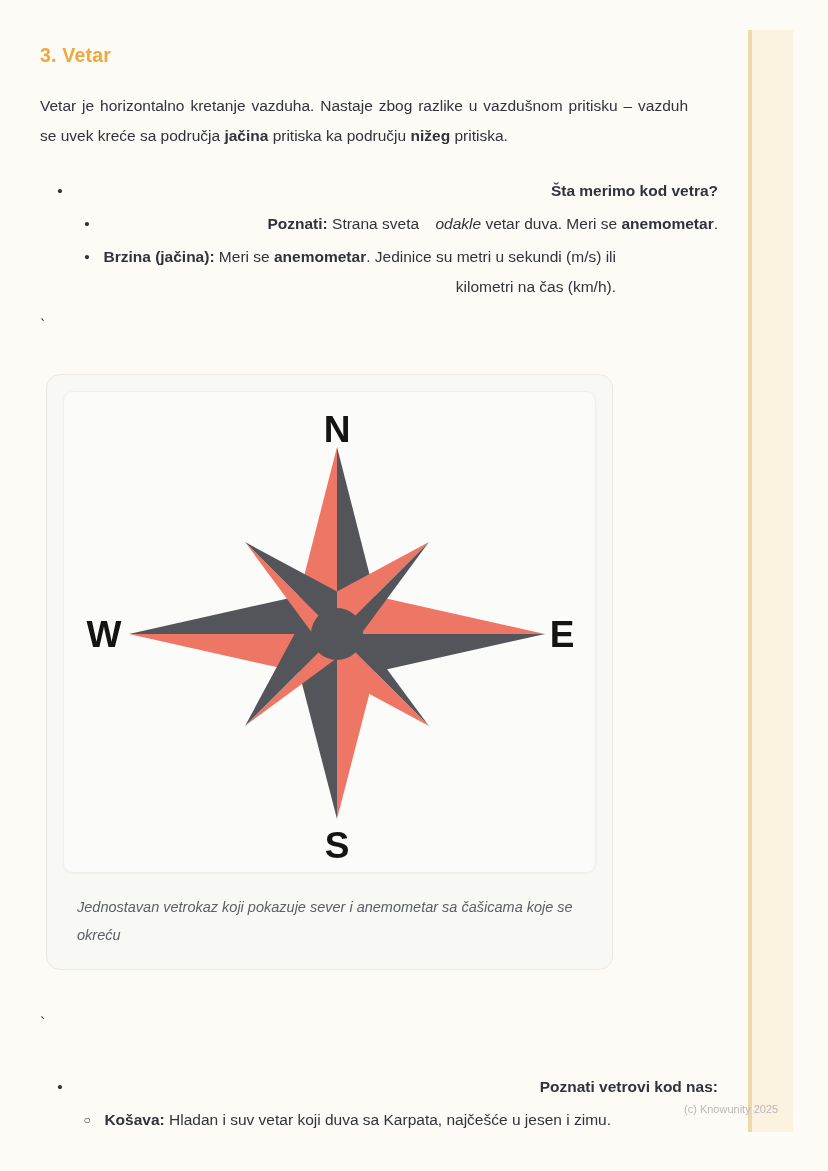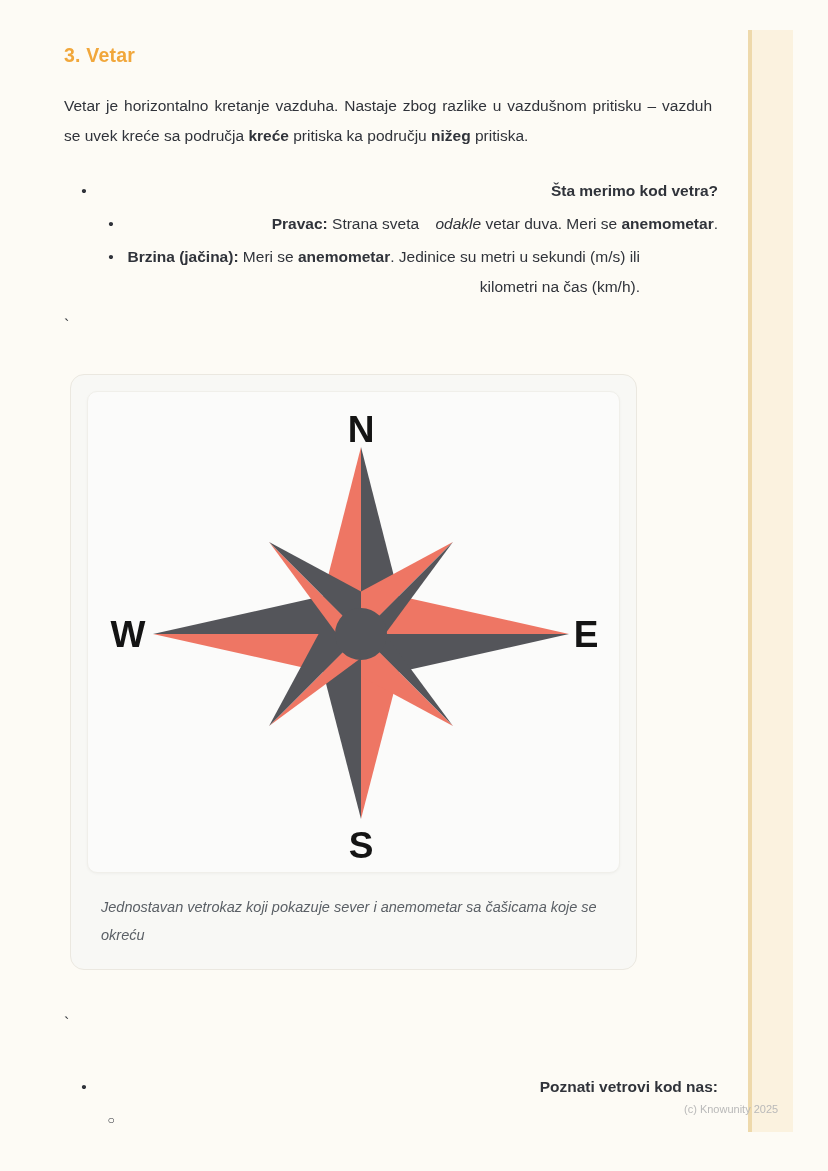--- a/index.html
+++ b/index.html
@@ -5,21 +5,21 @@
   * { margin: 0; padding: 0; box-sizing: border-box; }
   html, body { width: 828px; }
   body {
     width: 828px; height: 1171px;
     position: relative;
     overflow: hidden;
     background: #fdfbf5;
     font-family: "Liberation Sans", sans-serif;
     color: #30333a;
   }
-  .content { position: relative; z-index: 2; padding-left: 64px; padding-right: 110px; }
+  .content { position: relative; z-index: 2; padding-left: 40px; padding-right: 110px; }
 
   
   .side-stripe {
     position: absolute; z-index: 1;
     left: 748px; top: 30px;
     width: 45px; height: 1102px;
     background: #fbf2df;
     border-left: 4px solid #eed9ab;
   }
 
@@ -105,30 +105,30 @@
 </style>
 </head>
 <body>
 
 <div class="side-stripe"></div>
 
 <div class="content">
 
   <h2 class="section-heading">3. Vetar</h2>
 
-  <p class="intro"><span>Vetar je horizontalno kretanje vazduha. Nastaje zbog razlike u vazdušnom pritisku – vazduh se uvek kreće sa područja </span><span class="b">kreće</span><span> pritiska ka području </span><span class="b">nižeg</span><span> pritiska.</span></p>
+  <p class="intro"><span>Vetar je horizontalno kretanje vazduha. Nastaje zbog razlike u vazdušnom pritisku – vazduh se uvek kreće sa područja </span><span class="b">jačina</span><span> pritiska ka području </span><span class="b">nižeg</span><span> pritiska.</span></p>
 
   <div class="list">
     <div class="li l1">
       <span class="marker">•</span>
       <div class="li-text b">Šta merimo kod vetra?</div>
     </div>
     <div class="li l2">
       <span class="marker">•</span>
-      <div class="li-text"><span class="b">Pravac:</span><span> Strana sveta </span><span class="i">odakle</span><span> vetar duva. Meri se </span><span class="b">anemometar</span><span>.</span></div>
+      <div class="li-text"><span class="b">Poznati:</span><span> Strana sveta </span><span class="i">odakle</span><span> vetar duva. Meri se </span><span class="b">anemometar</span><span>.</span></div>
     </div>
     <div class="li l2">
       <span class="marker">•</span>
       <div class="li-text w520"><span class="b">Brzina (jačina):</span><span> Meri se </span><span class="b">anemometar</span><span>. Jedinice su metri u sekundi (m/s) ili kilometri na čas (km/h).</span></div>
     </div>
   </div>
 
   <div class="stray">`</div>
 
   <div class="figure-card">
@@ -187,18 +187,19 @@
 
   <div class="stray second">`</div>
 
   <div class="list bottom-list">
     <div class="li l1">
       <span class="marker">•</span>
       <div class="li-text b">Poznati vetrovi kod nas:</div>
     </div>
     <div class="li l2">
       <span class="marker circle">○</span>
+      <div class="li-text w515"><span class="b">Košava:</span><span> Hladan i suv vetar koji duva sa Karpata, najčešće u jesen i zimu.</span></div>
     </div>
   </div>
 
 </div>
 
 <div class="watermark">(c) Knowunity 2025</div>
 
 </body></html>

